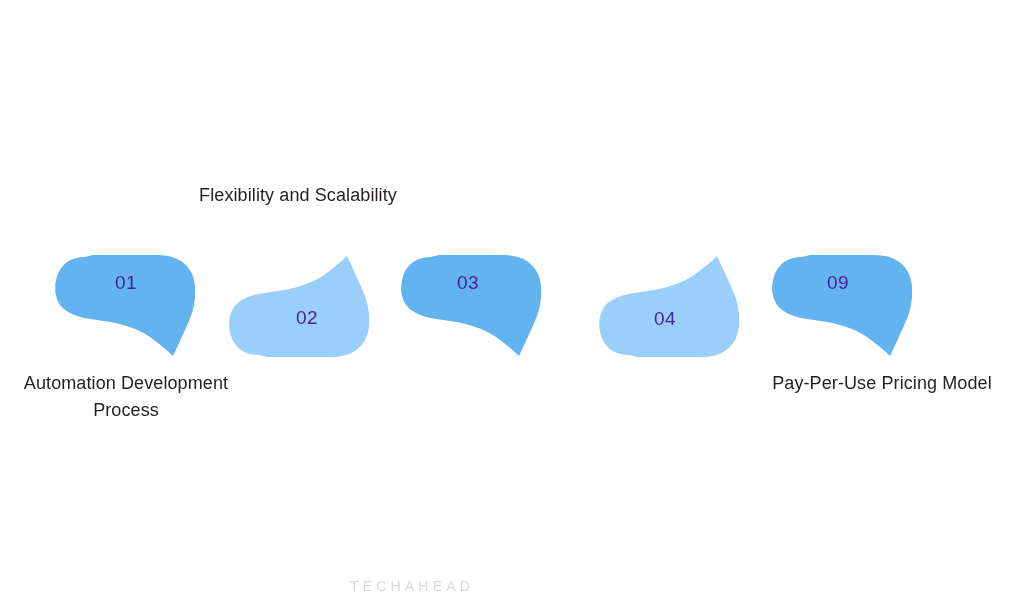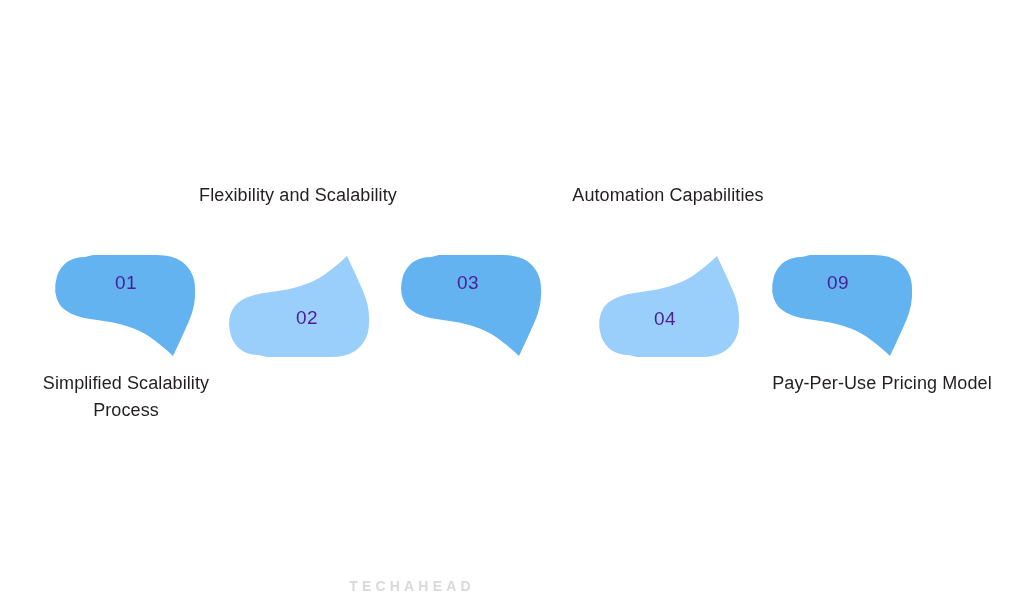--- a/index.html
+++ b/index.html
@@ -93,40 +93,40 @@
 
   
   #watermark {
     position: absolute;
     left: 0;
     width: 824px;
     top: 579px;
     text-align: center;
     color: #d9d9d9;
     font-size: 14px;
-    font-weight: 700;
+    font-weight: 400;
     letter-spacing: 4.2px;
     line-height: 1;
     user-select: none;
   }
 </style>
 </head>
 <body>
 
 <div id="infographic">
 
   <div class="step step-0 down">
     <div class="blob-wrap">
       <svg class="blob-svg" width="146" height="104" viewBox="0 0 146 104" aria-hidden="true">
         <path d="M 32 4 Q 11 4 4 23 Q -1 40 7 52 Q 16 64 44 67 Q 78 71 97 84 Q 112 95 120 103
                  Q 129 84 136 68 Q 143 52 142 36 Q 142 18 128 8 Q 119 2 104 2 L 40 2 Z" fill="#63b3f0"></path>
       </svg>
       <span class="blob-number">01</span>
     </div>
-    <div class="caption">Simplified Scalability Process</div>
+    <div class="caption">Automation Development Process</div>
   </div>
 
   <div class="step step-1 up">
     <div class="blob-wrap">
       <svg class="blob-svg" width="146" height="104" viewBox="0 0 146 104" aria-hidden="true">
         <path d="M 32 100 Q 11 100 4 81 Q -1 64 7 52 Q 16 40 44 37 Q 78 33 97 20 Q 112 9 120 1
                  Q 129 20 136 36 Q 143 52 142 68 Q 142 86 128 96 Q 119 102 104 102 L 40 102 Z" fill="#9acffb"></path>
       </svg>
       <span class="blob-number">02</span>
     </div>
@@ -144,21 +144,20 @@
   </div>
 
   <div class="step step-3 up">
     <div class="blob-wrap">
       <svg class="blob-svg" width="146" height="104" viewBox="0 0 146 104" aria-hidden="true">
         <path d="M 32 100 Q 11 100 4 81 Q -1 64 7 52 Q 16 40 44 37 Q 78 33 97 20 Q 112 9 120 1
                  Q 129 20 136 36 Q 143 52 142 68 Q 142 86 128 96 Q 119 102 104 102 L 40 102 Z" fill="#9acffb"></path>
       </svg>
       <span class="blob-number">04</span>
     </div>
-    <div class="caption">Automation Capabilities</div>
   </div>
 
   <div class="step step-4 down">
     <div class="blob-wrap">
       <svg class="blob-svg" width="146" height="104" viewBox="0 0 146 104" aria-hidden="true">
         <path d="M 32 4 Q 11 4 4 23 Q -1 40 7 52 Q 16 64 44 67 Q 78 71 97 84 Q 112 95 120 103
                  Q 129 84 136 68 Q 143 52 142 36 Q 142 18 128 8 Q 119 2 104 2 L 40 2 Z" fill="#63b3f0"></path>
       </svg>
       <span class="blob-number">09</span>
     </div>

